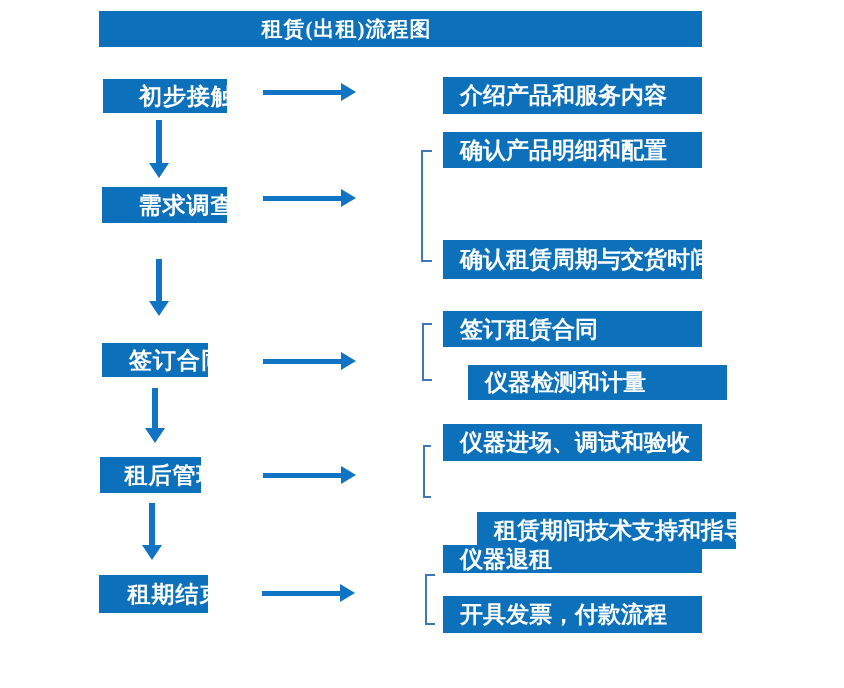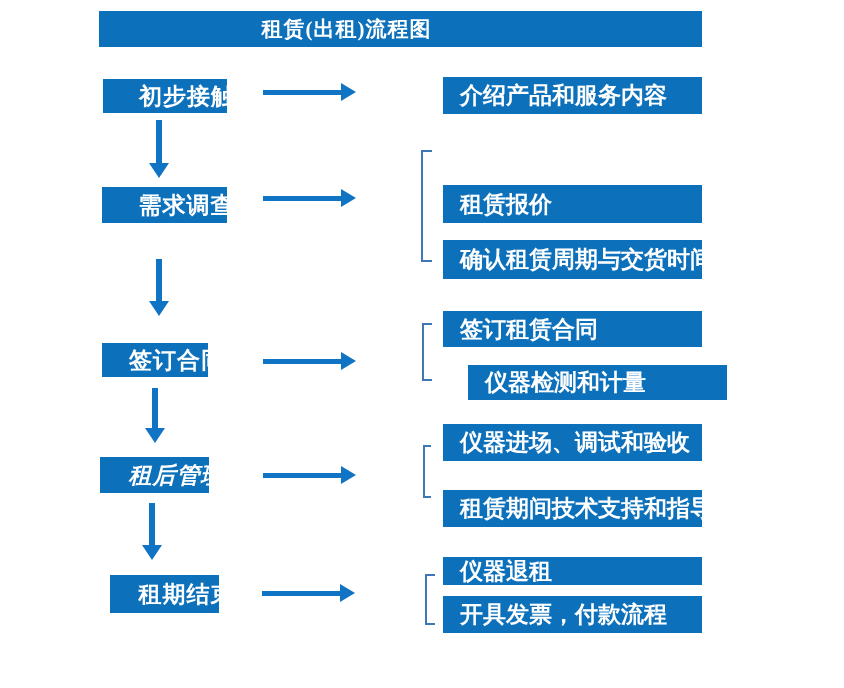--- a/index.html
+++ b/index.html
@@ -86,31 +86,31 @@
 
 <div class="canvas">
 
   <div class="title-bar">
     <span>租赁(出租)流程图</span>
   </div>
 
   <div class="step-box" style="left:103px; top:79px; width:124px; height:34px;">初步接触</div>
   <div class="step-box" style="left:102px; top:343px; width:106px; height:34px;">签订合同</div>
   <div class="step-box" style="left:102px; top:187px; width:125px; height:36px;">需求调查</div>
-  <div class="step-box" style="left:100px; top:457px; width:109px; height:36px;font-style:italic;">租后管理</div>
-  <div class="step-box" style="left:110px; top:575px; width:109px; height:38px;">租期结束</div>
+  <div class="step-box" style="left:100px; top:457px; width:101px; height:36px;">租后管理</div>
+  <div class="step-box" style="left:99px; top:575px; width:109px; height:38px;">租期结束</div>
 
   <div class="detail-box" style="top:77px; height:37px;">介绍产品和服务内容</div>
-  <div class="detail-box" style="top:185px; height:38px;">租赁报价</div>
+  <div class="detail-box" style="top:132px; height:36px;">确认产品明细和配置</div>
   <div class="detail-box" style="top:240px; height:39px;">确认租赁周期与交货时间</div>
   <div class="detail-box" style="top:311px; height:36px;">签订租赁合同</div>
   <div class="detail-box" style="top:365px; height:35px;margin-left:25px;">仪器检测和计量</div>
   <div class="detail-box" style="top:424px; height:37px;text-align:right;">仪器进场、调试和验收</div>
-  <div class="detail-box" style="top:490px; height:37px;">租赁期间技术支持和指导</div>
-  <div class="detail-box" style="top:557px; height:28px;">仪器退租</div>
+  <div class="detail-box" style="top:512px; height:37px;margin-left:34px;">租赁期间技术支持和指导</div>
+  <div class="detail-box" style="top:545px; height:28px;">仪器退租</div>
   <div class="detail-box" style="top:596px; height:37px;">开具发票，付款流程</div>
 
   <div class="h-arrow" style="left:263px; top:82px; width:93px;">
     <div class="shaft"></div>
     <div class="head"></div>
   </div>
   <div class="h-arrow" style="left:263px; top:188px; width:93px;">
     <div class="shaft"></div>
     <div class="head"></div>
   </div>

